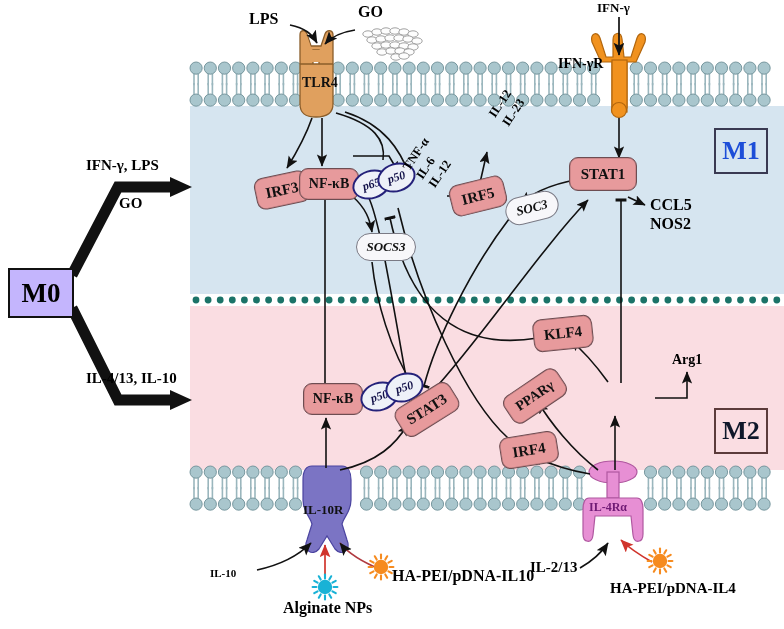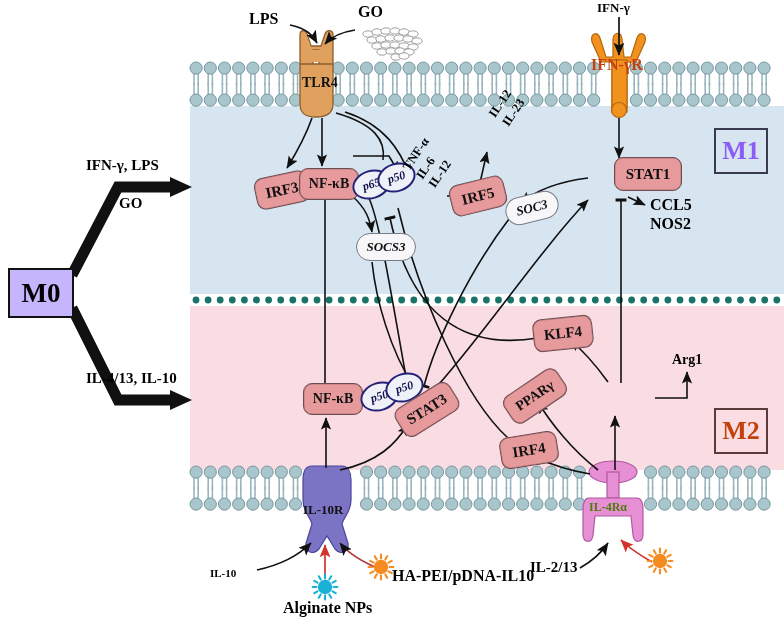--- a/index.html
+++ b/index.html
@@ -691,56 +691,56 @@
         <line x1="664.3" y1="553.5521815274539" x2="666.2" y2="550.261284993073" stroke="#f68b1f" stroke-width="2.1" stroke-linecap="round"></line>
         <line x1="667.4478184725461" y1="556.7" x2="670.738715006927" y2="554.8" stroke="#f68b1f" stroke-width="2.1" stroke-linecap="round"></line>
         <circle cx="660" cy="561" r="7.2" fill="#f68b1f"></circle>
       </g>
   </svg>
 
   <div class="m0box" style="left:8px;top:268px;width:62px;height:46px;font-size:27px;">
     <span>M0</span>
   </div>
 
-  <div class="mbox" style="left:714px;top:128px;width:50px;height:42px;font-size:26px;color:#8b5cf6;">
+  <div class="mbox" style="left:714px;top:128px;width:50px;height:42px;font-size:26px;color:#1d4ed8;">
     <span>M1</span>
   </div>
-  <div class="mbox" style="left:714px;top:408px;width:50px;height:42px;font-size:26px;color:#c2410c;border-color:#5c3b3b;">
+  <div class="mbox" style="left:714px;top:408px;width:50px;height:42px;font-size:26px;color:#0f172a;border-color:#5c3b3b;">
     <span>M2</span>
   </div>
 
   <div class="lbl" style="left:86px;top:158px;font-size:15px;">IFN-γ, LPS</div>
   <div class="lbl" style="left:119px;top:196px;font-size:15px;">GO</div>
   <div class="lbl" style="left:86px;top:371px;font-size:15px;">IL-4/13, IL-10</div>
 
   <div class="lbl" style="left:249px;top:11px;font-size:16px;">LPS</div>
   <div class="lbl" style="left:358px;top:4px;font-size:16px;">GO</div>
   <div class="lbl" style="left:597px;top:1px;font-size:13px;">IFN-γ</div>
 
   <div class="lbl" style="left:302px;top:76px;font-size:14px;color:#111;">TLR4</div>
-  <div class="lbl" style="left:591px;top:57px;font-size:16px;color:#c2410c;">IFN-γR</div>
+  <div class="lbl" style="left:558px;top:57px;font-size:14px;color:#000000;">IFN-γR</div>
   <div class="lbl" style="left:303px;top:503px;font-size:13px;color:#111;">IL-10R</div>
-  <div class="lbl" style="left:589px;top:501px;font-size:12px;color:#4d7c0f;">IL-4Rα</div>
+  <div class="lbl" style="left:589px;top:501px;font-size:12px;color:#701a75;">IL-4Rα</div>
 
   <div class="prot" style="left:255px;top:174px;width:52px;height:30px;font-size:15px;transform:rotate(-12deg);">
     <span>IRF3</span>
   </div>
   <div class="prot" style="left:299px;top:168px;width:58px;height:30px;font-size:14px;">
     <span>NF-κB</span>
   </div>
   <div class="oval" style="left:352px;top:170px;width:35px;height:25px;font-size:12px;transform:rotate(-18deg);">
     <span>p65</span>
   </div>
   <div class="oval" style="left:377px;top:163px;width:35px;height:25px;font-size:12px;transform:rotate(-18deg);">
     <span>p50</span>
   </div>
   <div class="prot" style="left:450px;top:180px;width:54px;height:30px;font-size:15px;transform:rotate(-14deg);">
     <span>IRF5</span>
   </div>
-  <div class="prot" style="left:614px;top:157px;width:66px;height:32px;font-size:15px;text-align:center;">
+  <div class="prot" style="left:569px;top:157px;width:66px;height:32px;font-size:15px;text-align:center;">
     <span>STAT1</span>
   </div>
   <div class="caps" style="left:356px;top:233px;width:58px;height:26px;font-size:13px;">
     <span>SOCS3</span>
   </div>
   <div class="caps" style="left:505px;top:194px;width:52px;height:26px;font-size:13px;transform:rotate(-14deg);">
     <span>SOC3</span>
   </div>
 
   <div style="position:absolute;left:400px;top:165px;font-size:12.5px;font-weight:bold;
@@ -779,14 +779,15 @@
   </div>
   <div class="prot" style="left:533px;top:317px;width:58px;height:31px;font-size:15px;transform:rotate(-6deg);">
     <span>KLF4</span>
   </div>
   <div class="lbl" style="left:672px;top:353px;font-size:14px;">Arg1</div>
 
   <div class="lbl" style="left:210px;top:568px;font-size:11px;">IL-10</div>
   <div class="lbl" style="left:283px;top:600px;font-size:16px;">Alginate NPs</div>
   <div class="lbl" style="left:392px;top:568px;font-size:16px;">HA-PEI/pDNA-IL10</div>
   <div class="lbl" style="left:530px;top:560px;font-size:15px;">IL-2/13</div>
+  <div class="lbl" style="left:610px;top:581px;font-size:15px;">HA-PEI/pDNA-IL4</div>
 
 </div>
 
 </body></html>

